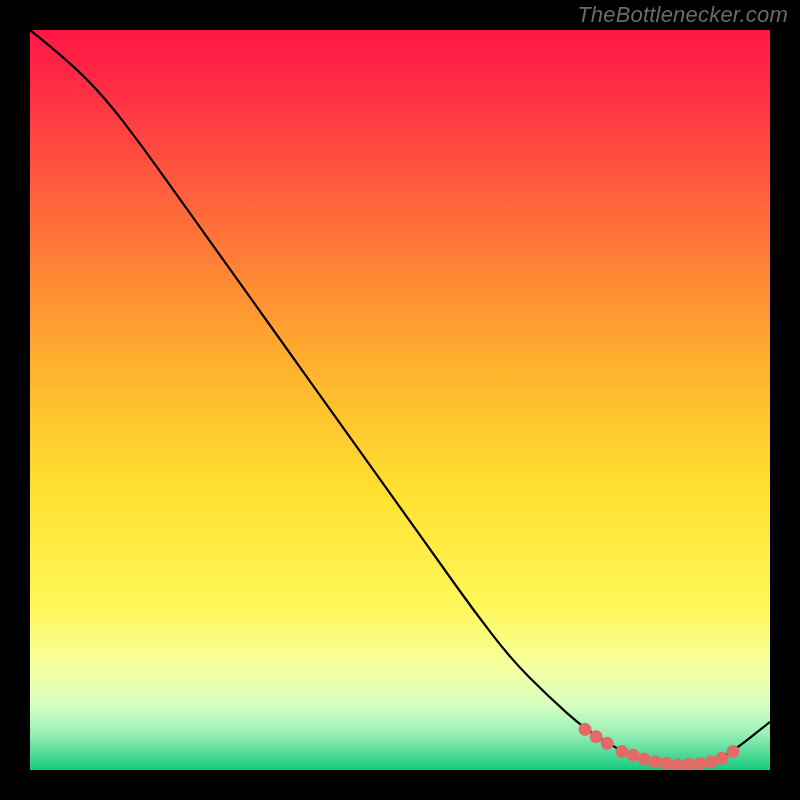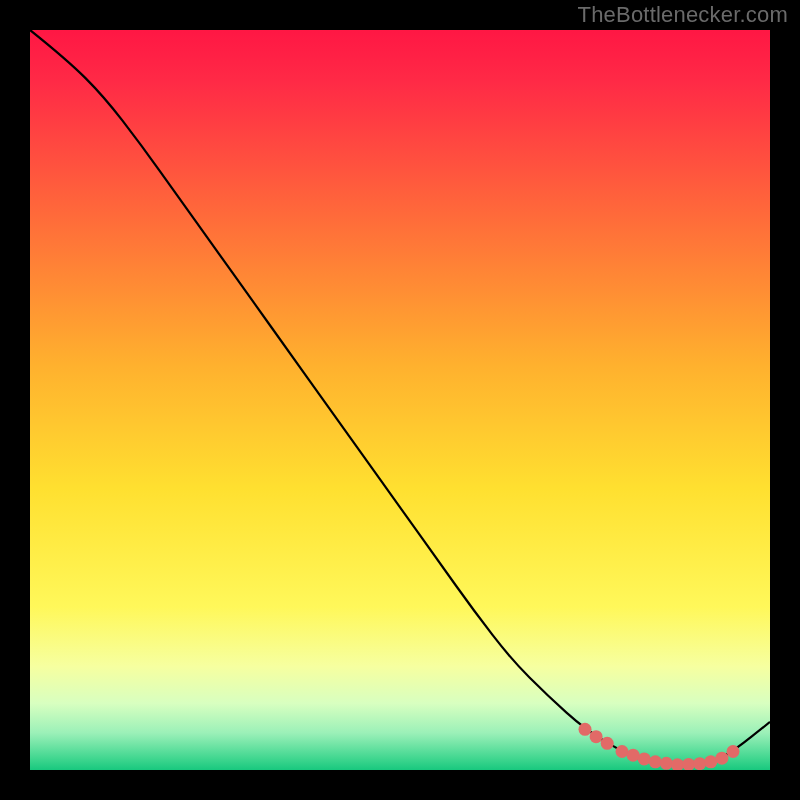--- a/index.html
+++ b/index.html
@@ -9,20 +9,21 @@
     height: 800px;
     background: #000;
     overflow: hidden;
     font-family: Arial, Helvetica, sans-serif;
   }
   .stage {
     position: relative;
     width: 800px;
     height: 800px;
     background: #000;
+    font-style: italic;
   }
   .attribution {
     position: absolute;
     top: 2px;
     right: 12px;
     color: #6a6a6a;
     font-size: 22px;
     font-weight: 400;
     letter-spacing: 0.2px;
   }

